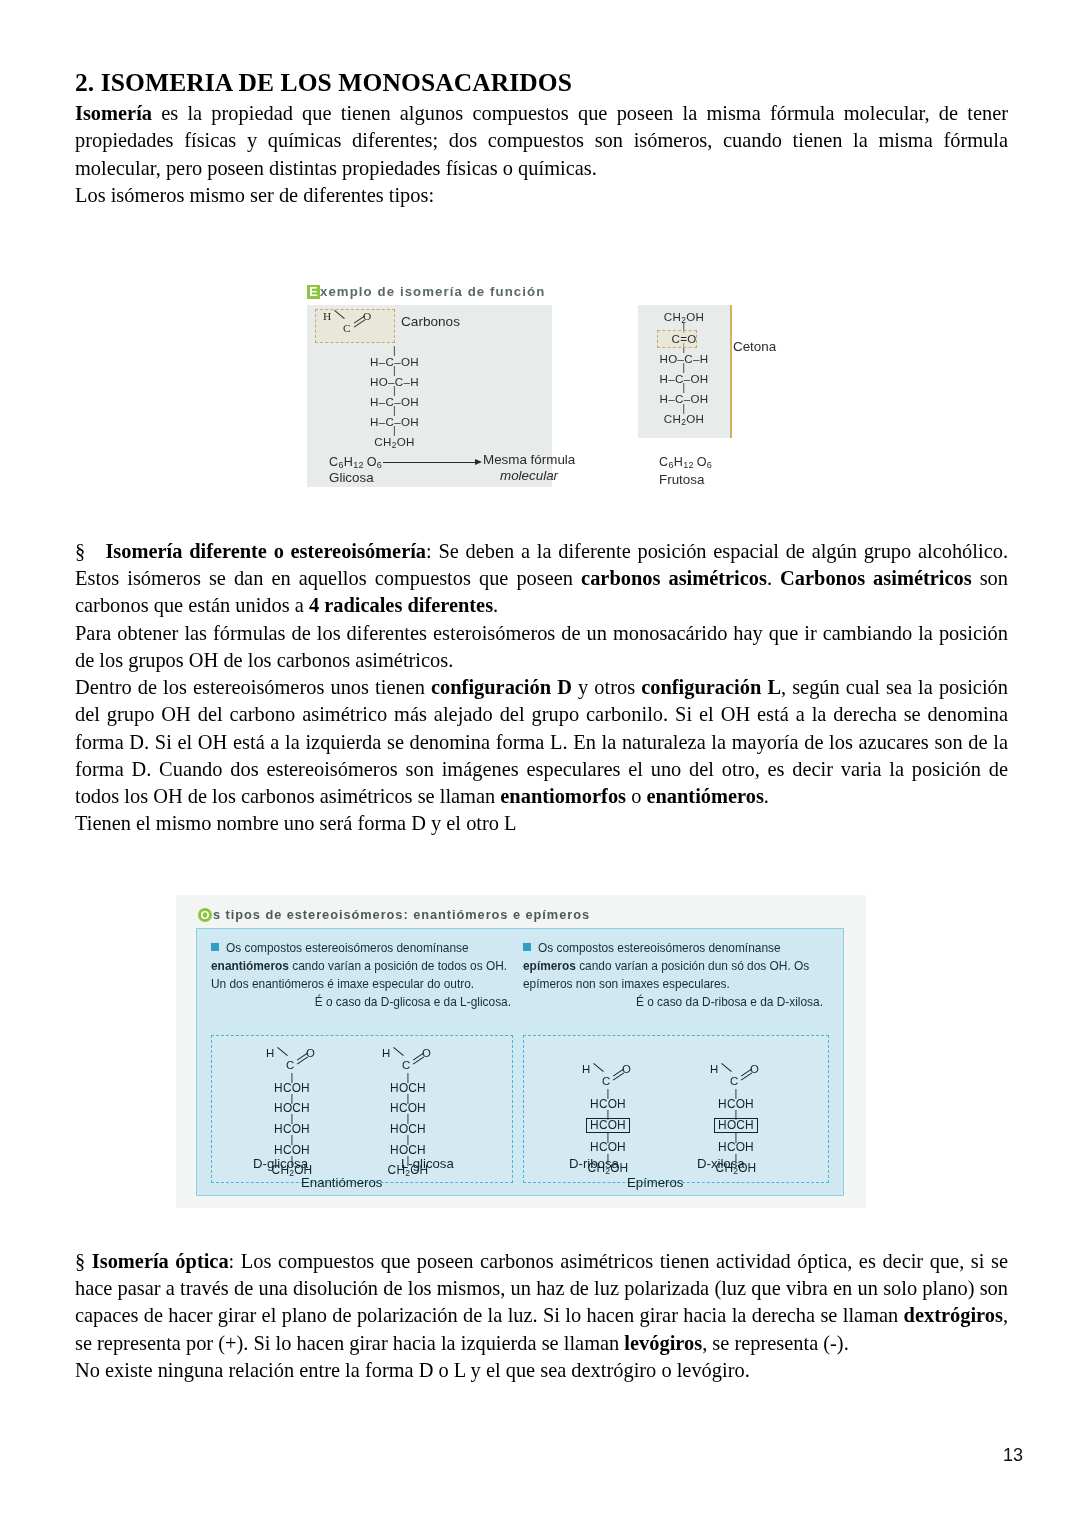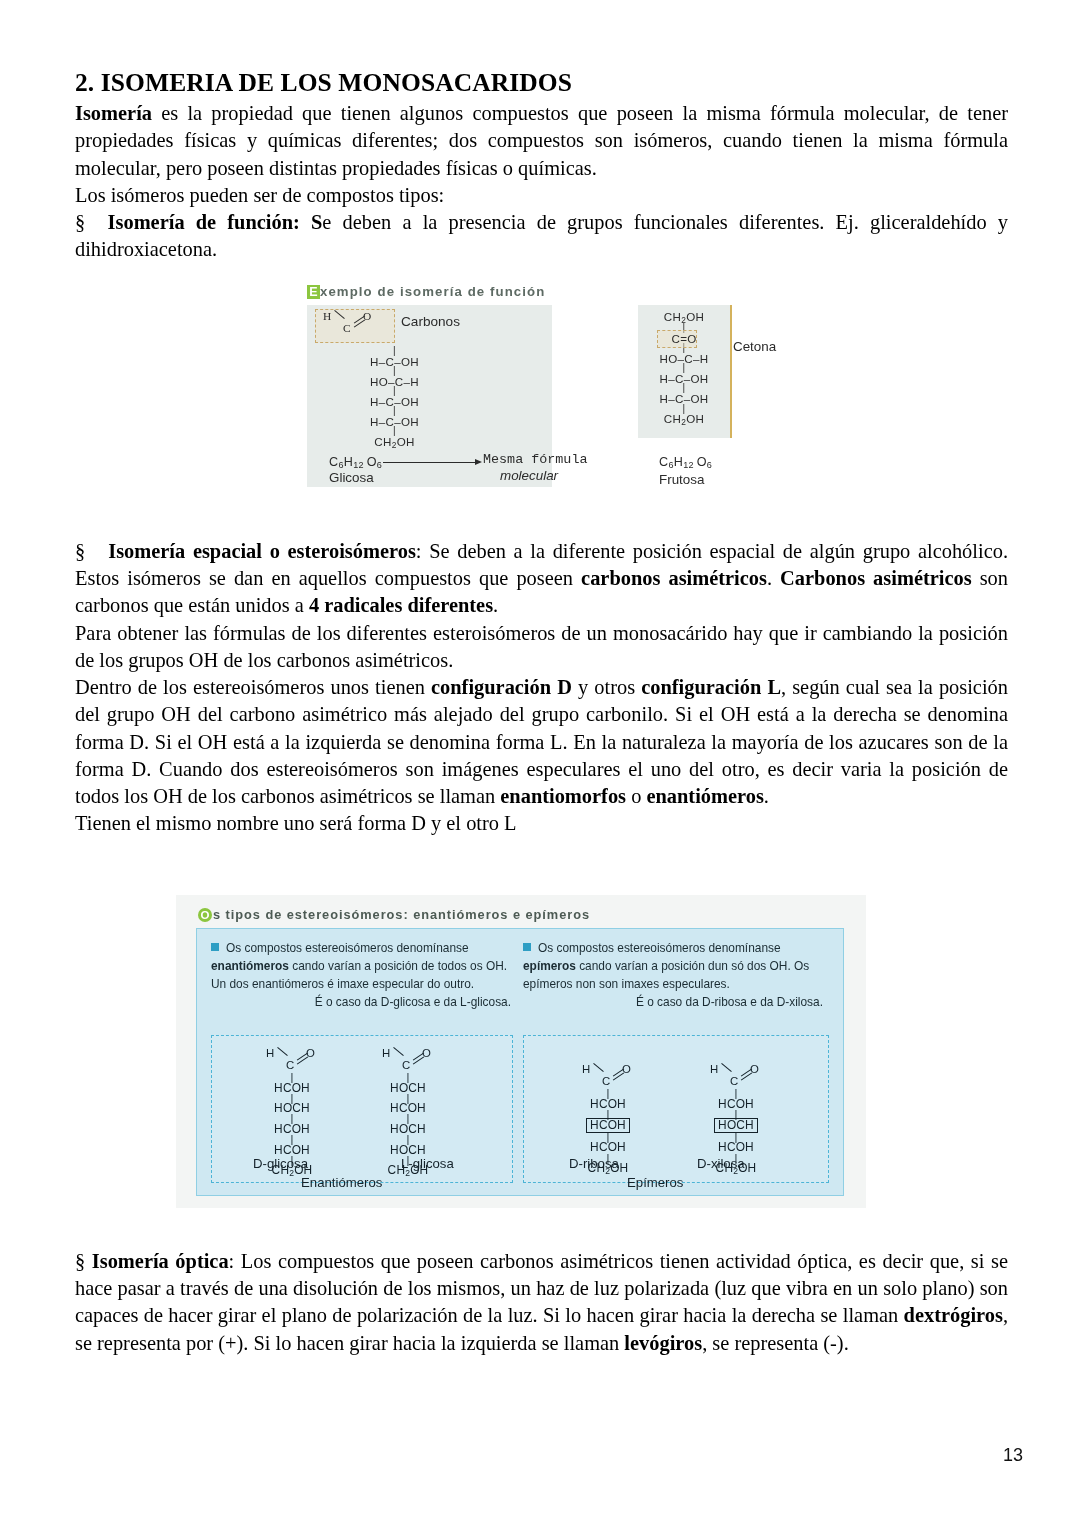--- a/index.html
+++ b/index.html
@@ -259,23 +259,22 @@
 </head>
 <body>
 
 <div class="page">
 
   <div class="col" style="top:68px;">
     <h1 class="doc-title">2. ISOMERIA DE LOS MONOSACARIDOS</h1>
 
     <p class="para"><b>Isomería</b><span> es la propiedad que tienen algunos compuestos que poseen la misma fórmula molecular, de tener propiedades físicas y químicas diferentes; dos compuestos son isómeros, cuando tienen la misma fórmula molecular, pero poseen distintas propiedades físicas o químicas.</span></p>
 
-    <p class="para nojust">Los isómeros pueden ser de compostos tipos:</p>
-
-    <p class="para"><span>§</span>&nbsp;&nbsp;<b>Isomería de función: S</b><span>e deben a la presencia de grupos funcionales diferentes. Ej. gliceraldehído y dihidroxiacetona.</span></p>
+    <p class="para nojust">Los isómeros mismo ser de diferentes tipos:</p>
+
   </div>
 
   <div id="figure-function">
 
     <div class="fig1-title">
       <span class="green-box">E</span>
         <span>xemplo de isomería de función</span>
     </div>
 
     <div class="fig1-panel">
@@ -304,21 +303,21 @@
         <div class="chem chem-row">H–C–OH</div>
         <div class="bondv chem">|</div>
         <div class="chem chem-row">CH<sub>2</sub>OH</div>
       </div>
 
       <div class="chem" style="position:absolute; left:22px; top:150px; font-size:12.6px;">C<sub>6</sub>H<sub>12</sub> O<sub>6</sub></div>
       <div class="fig1-label" style="left:22px; top:165px; font-size:13.4px;">Glicosa</div>
 
       <div class="arrow-line" style="left:76px; top:157px; width:94px;"></div>
       <div class="arrow-head" style="left:168px; top:153.5px;"></div>
-      <div class="fig1-label" style="left:176px; top:147px; font-size:13.4px;font-family:Liberation Mono, monospace;">Mesma fórmula</div>
+      <div class="fig1-label" style="left:176px; top:147px; font-size:13.4px;">Mesma fórmula</div>
       <div class="fig1-label" style="left:193px; top:163px; font-size:13.4px;font-style:italic;">molecular</div>
     </div>
 
     <div class="fig1-panel2">
       <div style="position:absolute; left:0; top:6px; width:92px;">
         <div class="chem chem-row">CH<sub>2</sub>OH</div>
         <div class="bondv chem">|</div>
         <div class="chem chem-row" style="position:relative;">
           <span class="dashbox" style="left:19px; top:-3px; width:38px; height:16px;"></span>
           <span style="position:relative;">C=O</span>
@@ -333,21 +332,21 @@
         <div class="chem chem-row">CH<sub>2</sub>OH</div>
       </div>
     </div>
     <div class="fig1-label" style="left:426px; top:56px; font-size:13.4px; color:#2b2b2b;">Cetona</div>
 
     <div class="chem" style="position:absolute; left:352px; top:172px; font-size:12.6px;">C<sub>6</sub>H<sub>12</sub> O<sub>6</sub></div>
     <div class="fig1-label" style="left:352px; top:189px; font-size:13.4px;">Frutosa</div>
   </div>
 
   <div class="col" style="top:538px;">
-    <p class="para"><span>§</span>&nbsp;&nbsp;&nbsp;<b>Isomería espacial o esteroisómeros</b><span>: Se deben a la diferente posición espacial de algún grupo alcohólico. Estos isómeros se dan en aquellos compuestos que poseen </span><b>carbonos asimétricos</b><span>. </span><b>Carbonos asimétricos</b><span> son carbonos que están unidos a </span><b>4 radicales diferentes</b><span>.</span></p>
+    <p class="para"><span>§</span>&nbsp;&nbsp;&nbsp;<b>Isomería diferente o estereoisómería</b><span>: Se deben a la diferente posición espacial de algún grupo alcohólico. Estos isómeros se dan en aquellos compuestos que poseen </span><b>carbonos asimétricos</b><span>. </span><b>Carbonos asimétricos</b><span> son carbonos que están unidos a </span><b>4 radicales diferentes</b><span>.</span></p>
 
     <p class="para">Para obtener las fórmulas de los diferentes esteroisómeros de un monosacárido hay que ir cambiando la posición de los grupos OH de los carbonos asimétricos.</p>
 
     <p class="para"><span>Dentro de los estereoisómeros unos tienen </span><b>configuración D</b><span> y otros </span><b>configuración L</b><span>, según cual sea la posición del grupo OH del carbono asimétrico más alejado del grupo carbonilo. Si el OH está a la derecha se denomina forma D. Si el OH está a la izquierda se denomina forma L. En la naturaleza la mayoría de los azucares son de la forma D. Cuando dos estereoisómeros son imágenes especulares el uno del otro, es decir varia la posición de todos los OH de los carbonos asimétricos se llaman </span><b>enantiomorfos</b><span> o </span><b>enantiómeros</b><span>.</span></p>
 
     <p class="para nojust">Tienen el mismo nombre uno será forma D y el otro L</p>
 
   </div>
 
   <div id="figure-stereo">
@@ -463,17 +462,18 @@
       </div>
       <div class="caption" style="left:500px; top:227px;">D-xilosa</div>
 
       <div class="caption" style="left:430px; top:246px;">Epímeros</div>
     </div>
   </div>
 
   <div class="col" style="top:1248px;">
     <p class="para"><span>§</span>&nbsp;<b>Isomería óptica</b><span>: Los compuestos que poseen carbonos asimétricos tienen actividad óptica, es decir que, si se hace pasar a través de una disolución de los mismos, un haz de luz polarizada (luz que vibra en un solo plano) son capaces de hacer girar el plano de polarización de la luz. Si lo hacen girar hacia la derecha se llaman </span><b>dextrógiros</b><span>, se representa por (+). Si lo hacen girar hacia la izquierda se llaman </span><b>levógiros</b><span>, se representa (-).</span></p>
 
+    <p class="para nojust">No existe ninguna relación entre la forma D o L y el que sea dextrógiro o levógiro.</p>
   </div>
 
   <div id="page-number">13</div>
 
 </div>
 
 </body></html>

